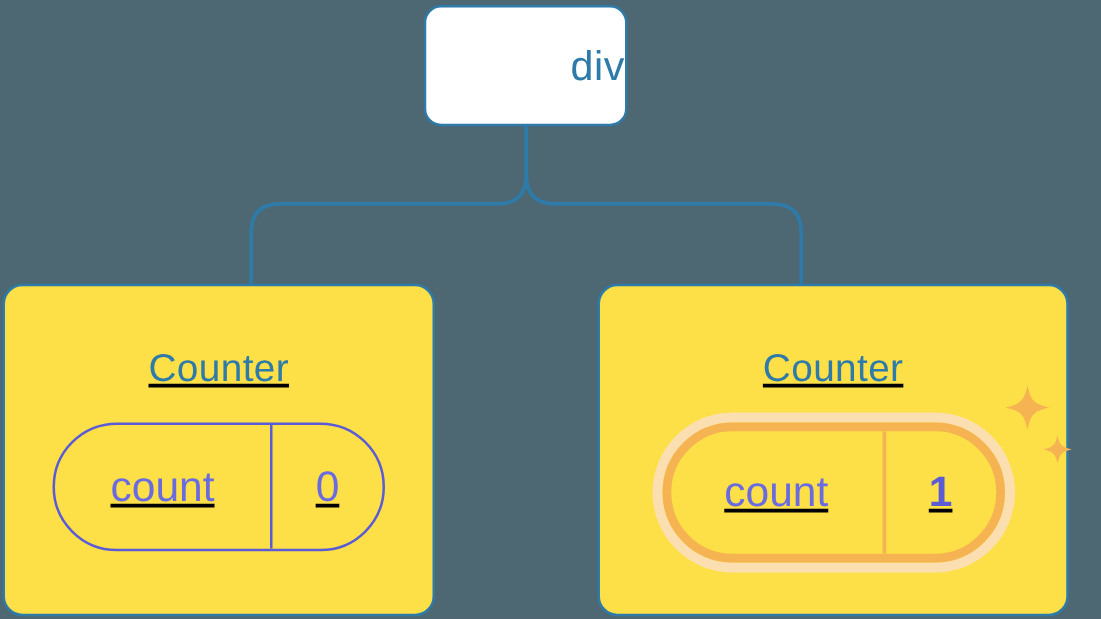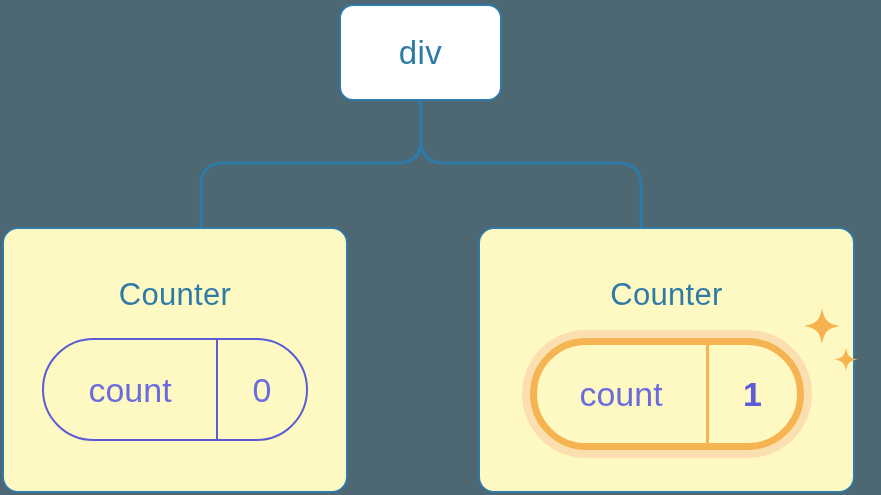--- a/index.html
+++ b/index.html
@@ -37,39 +37,40 @@
     left: 339px;
     top: 4px;
     width: 163px;
     height: 97px;
     background: #ffffff;
     border: 2px solid #2e7aa8;
     border-radius: 14px;
     box-sizing: border-box;
     display: flex;
     align-items: center;
-    justify-content: center;
+    justify-content: flex-end;
   }
   .node-root-label {
     font-size: 33px;
     color: #2e7aa8;
     letter-spacing: 0.5px;
     line-height: 1;
   }
 
   
   .card {
     position: absolute;
-    background: #fef9c3;
+    background: #fde047;
     border: 2px solid #2e7aa8;
     border-radius: 16px;
     box-sizing: border-box;
     display: flex;
     flex-direction: column;
     align-items: center;
+    text-decoration: underline;
   }
   .card-left {
     left: 2px;
     top: 227px;
     width: 346px;
     height: 266px;
   }
   .card-right {
     left: 478px;
     top: 227px;

